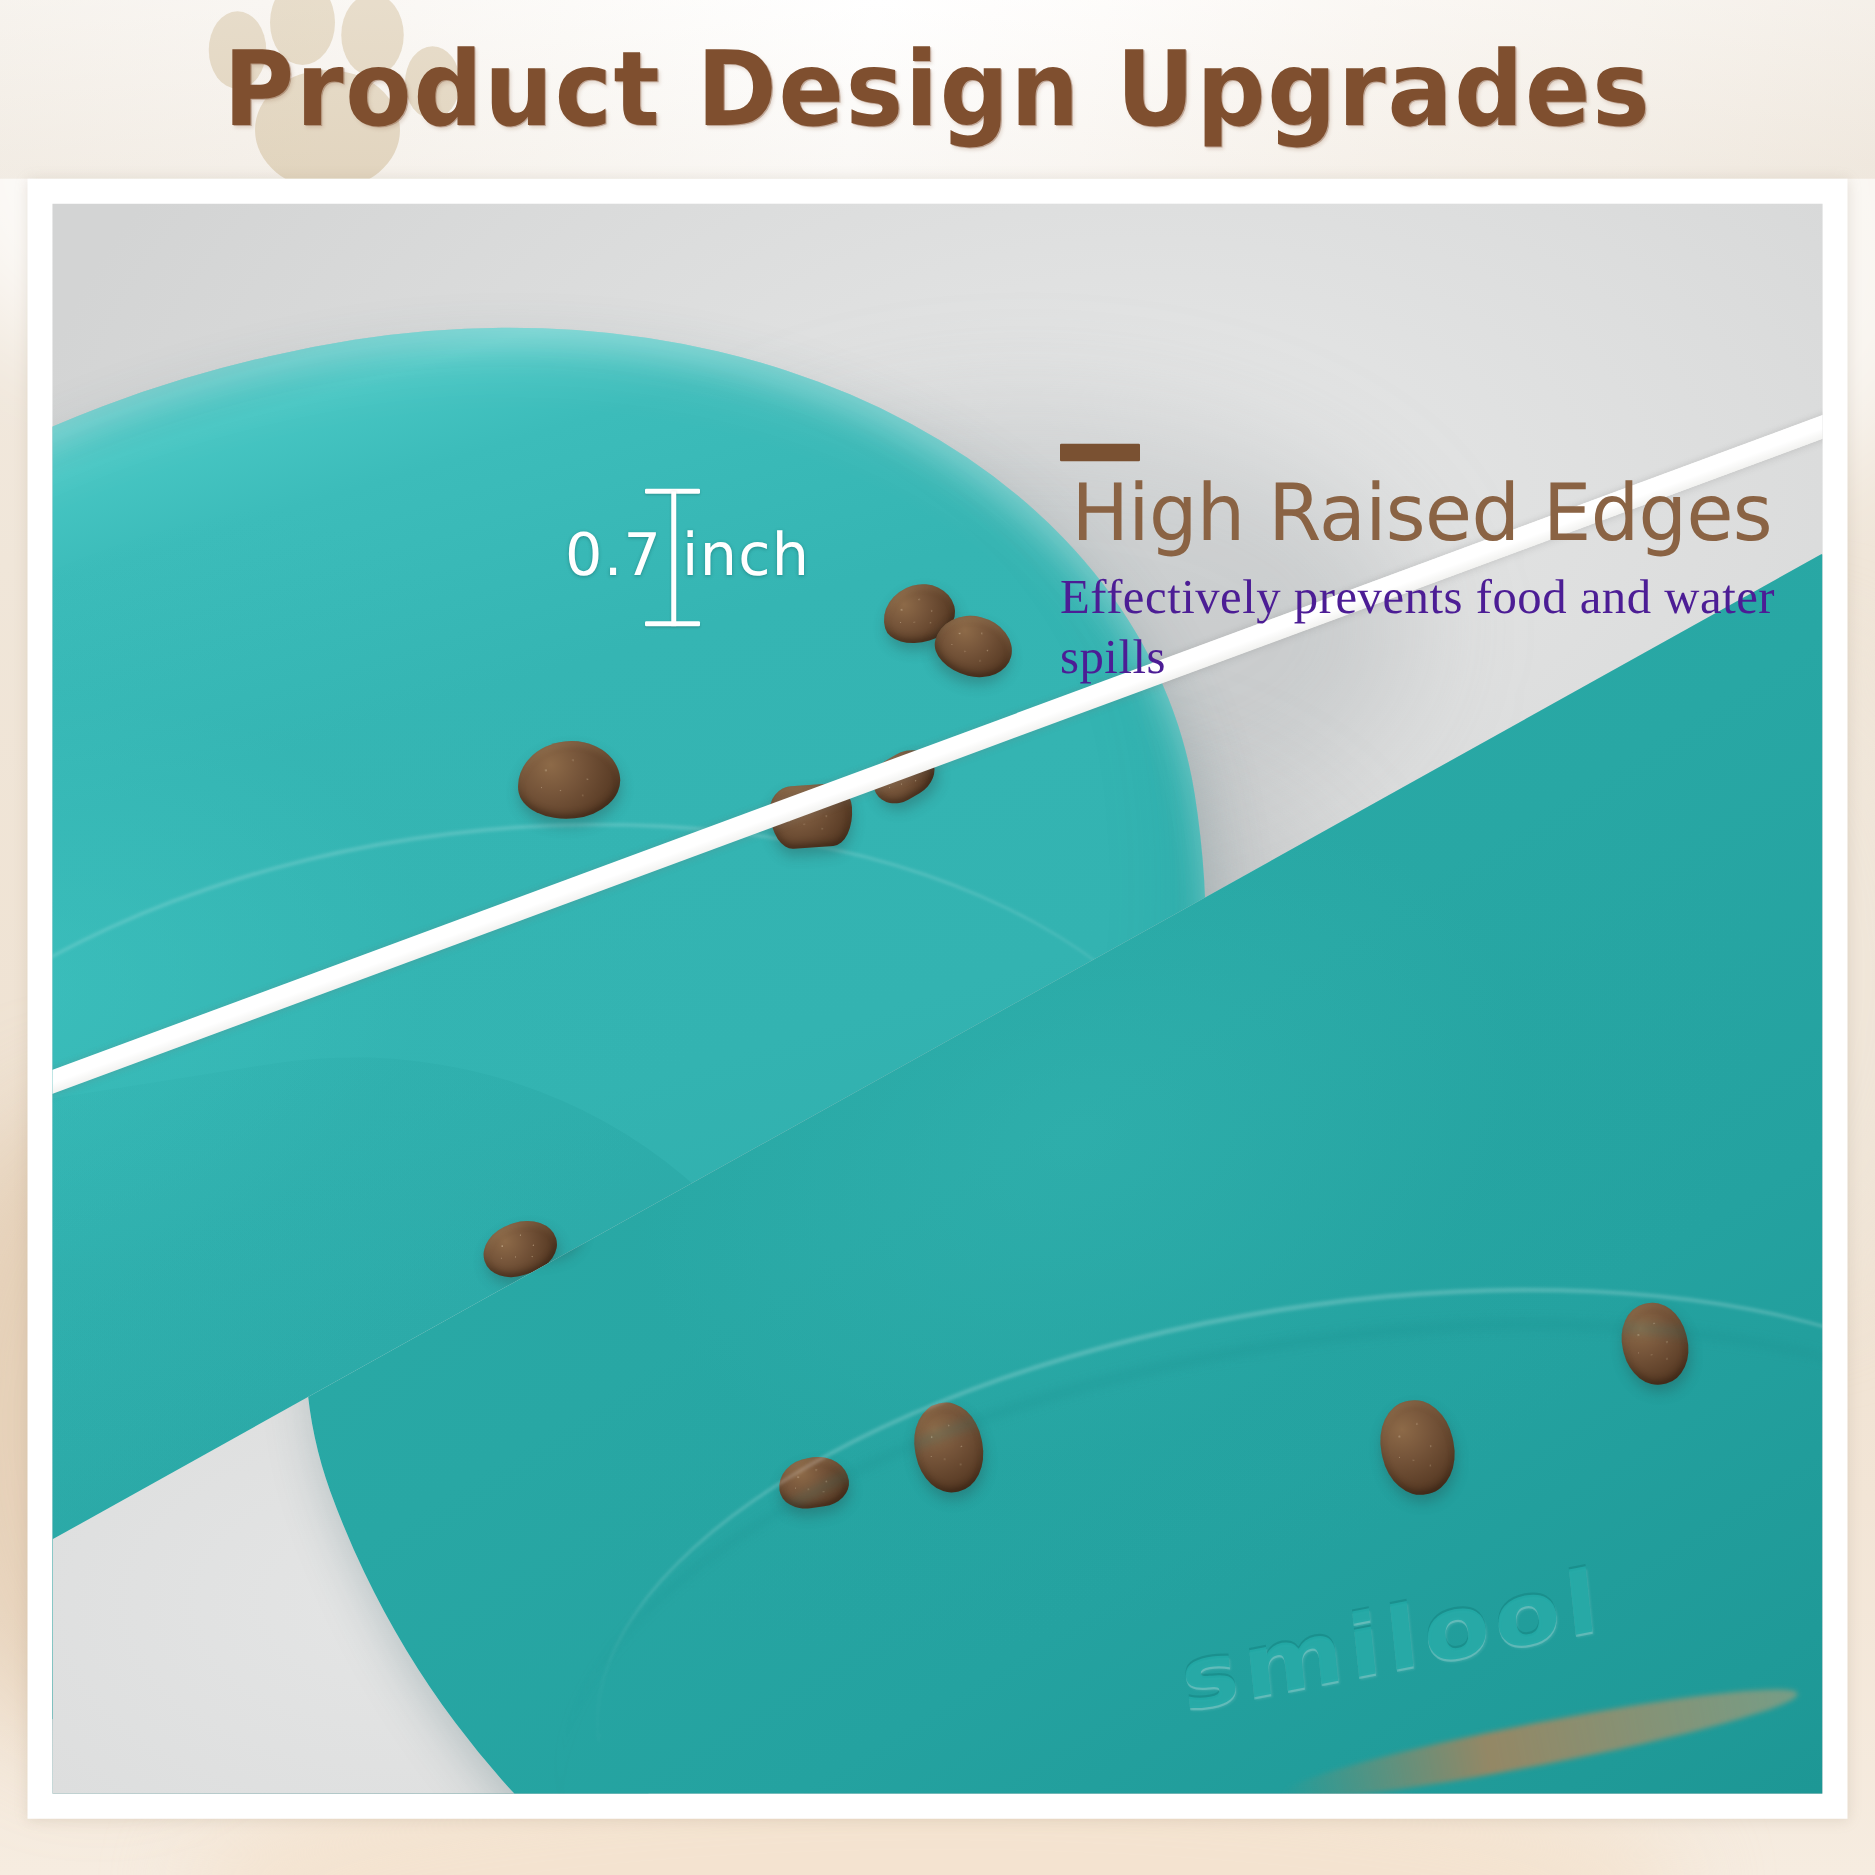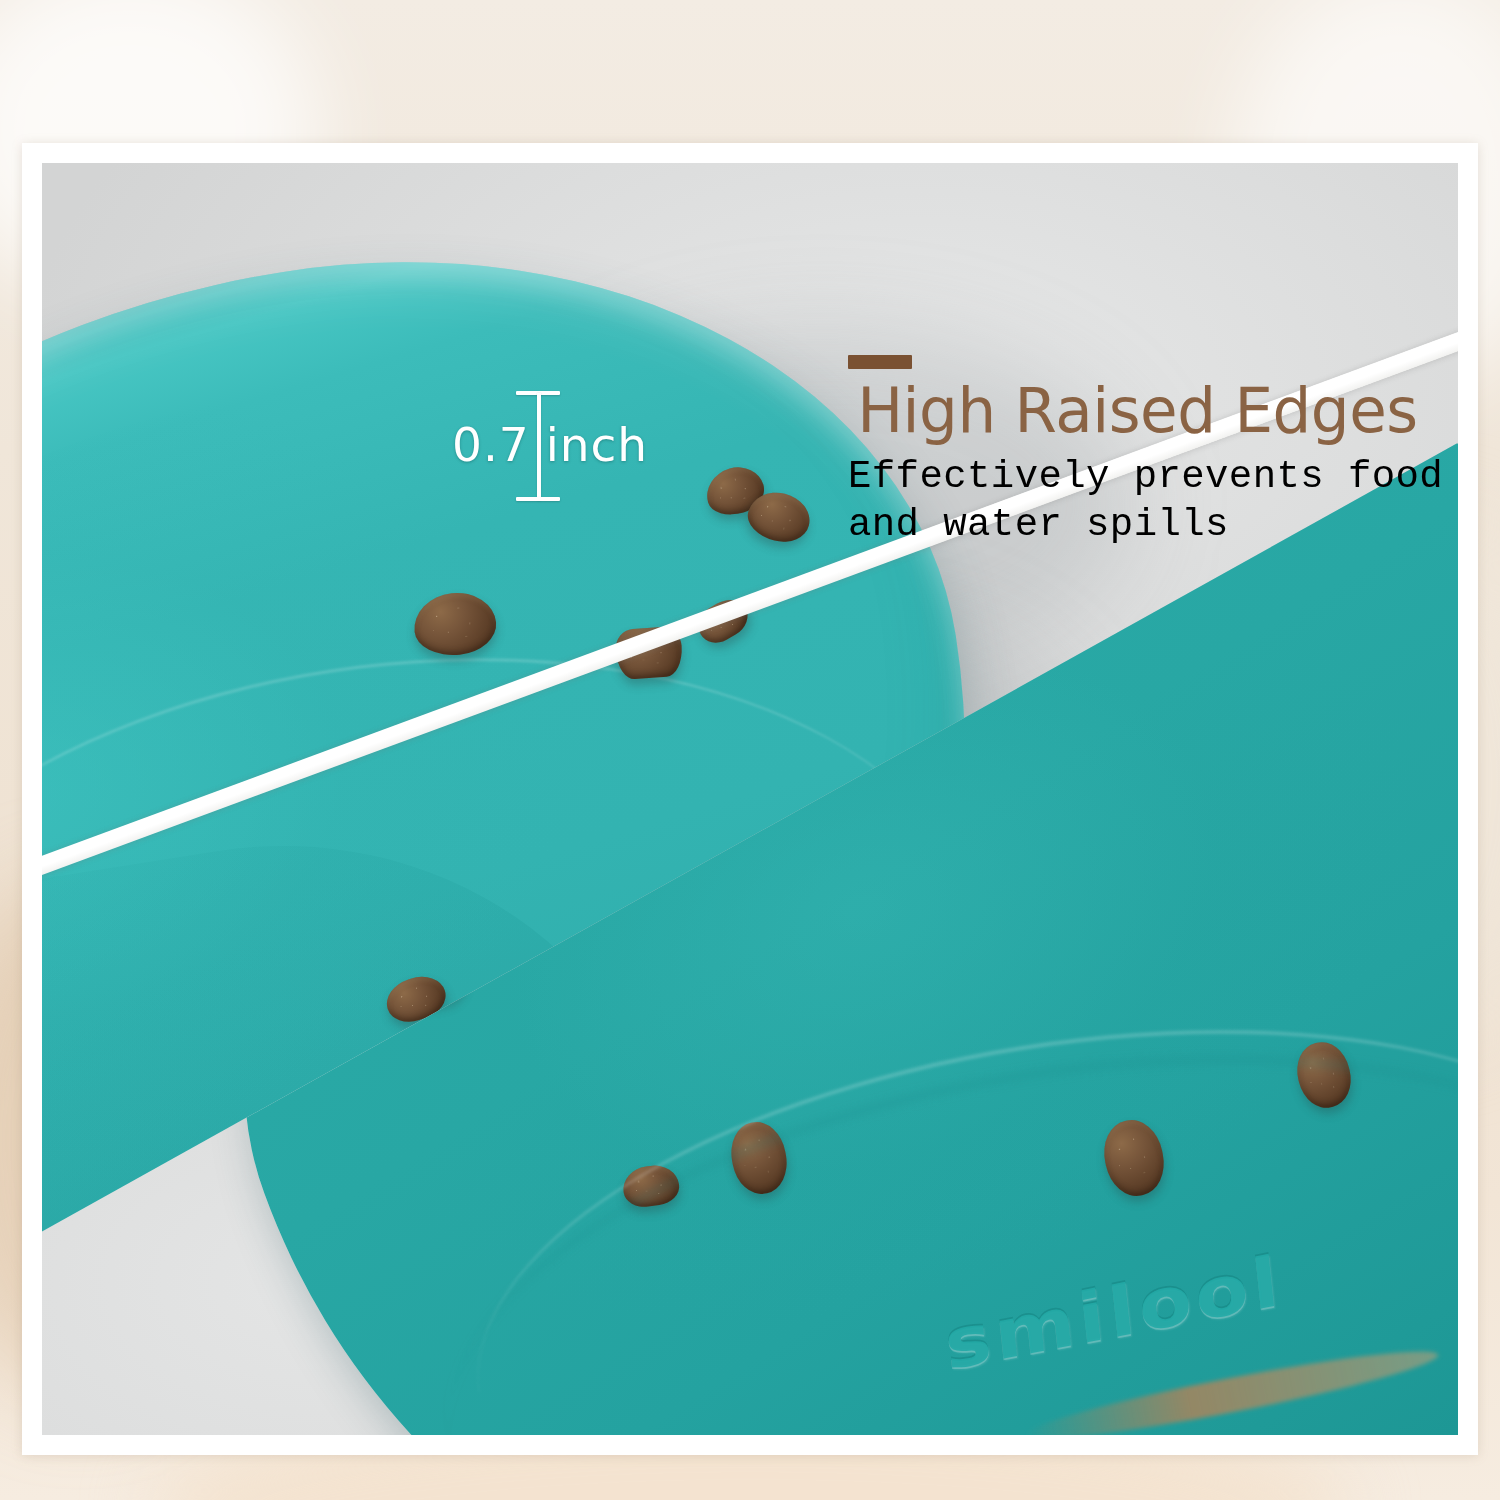--- a/index.html
+++ b/index.html
@@ -280,22 +280,22 @@
     margin-bottom:10px;
   }
   .callout h2 {
     font-family:"DejaVu Sans", sans-serif;
     font-weight:normal;
     color:#8a6344;
     white-space:nowrap;
     line-height:1.0;
   }
   .callout p {
-    font-family:Liberation Mono, monospace;
-    color:#000000;
+    font-family:Liberation Serif, serif;
+    color:#4c1d95;
     line-height:1.22;
     letter-spacing:.4px;
   }
 
   #co-top { left:806px; top:192px; }
   #co-top h2 { font-size:63px; letter-spacing:-.5px; transform:scaleX(.97); }
   #co-top p  { font-size:39px; margin-top:12px; }
 
   #co-bot { left:62px; top:1290px; }
 </style>
@@ -303,20 +303,32 @@
 <body>
 
 <div id="frame">
 
   <div class="frame-blob fb1"></div>
   <div class="frame-blob fb2"></div>
   <div class="frame-blob fb3"></div>
   <div class="frame-blob fb4"></div>
   <div class="frame-blob fb5"></div>
 
+  <div id="header">
+    <svg id="paw" viewBox="0 0 230 150">
+      <g fill="#d8c7a9" opacity="0.9">
+        <ellipse cx="40" cy="46" rx="23" ry="31"></ellipse>
+        <ellipse cx="92" cy="24" rx="26" ry="34"></ellipse>
+        <ellipse cx="148" cy="34" rx="25" ry="33"></ellipse>
+        <ellipse cx="196" cy="72" rx="22" ry="29"></ellipse>
+        <ellipse cx="112" cy="110" rx="58" ry="48"></ellipse>
+      </g>
+    </svg>
+    <div id="title">Product Design Upgrades</div>
+  </div>
 
   <div id="panel-wrap">
     <div id="panel">
 
       <div id="photo-top">
         <div class="tshadow ts1"></div>
         <div class="tshadow ts2"></div>
         <div class="tshadow ts3"></div>
 
         <div id="bowl-top">

